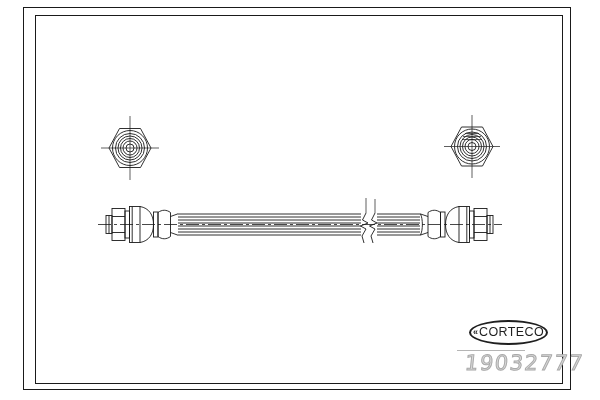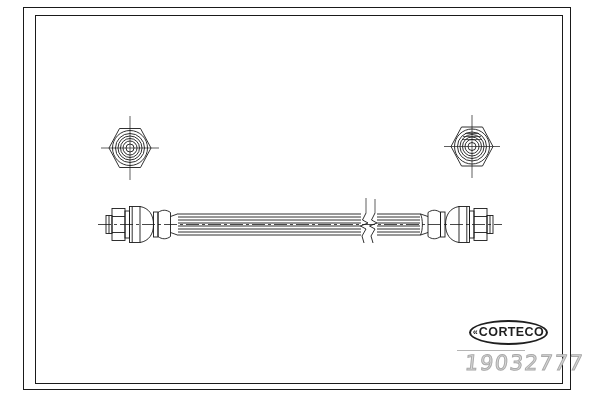--- a/index.html
+++ b/index.html
@@ -17,21 +17,21 @@
                     stroke-linecap:butt; stroke-linejoin:miter; }
   svg.drawing .thin { stroke-width:0.7; }
   svg.drawing .dashdot { stroke-dasharray:13 3 3 3; stroke-width:0.8; }
 
   .logo { position:absolute; left:469px; top:320px; width:79px; height:25px;
           border:2px solid var(--color-logo,#1f1f1f); border-radius:50%;
           display:flex; align-items:center; justify-content:center; box-sizing:border-box;
           background:transparent; }
   .logo-mark { font-size:9px; font-weight:bold; color:var(--color-logo,#1f1f1f);
                margin-right:1px; line-height:1; }
-  .logo-text { font-size:12.5px; font-weight:bold; letter-spacing:0.4px;
+  .logo-text { font-size:12.5px; font-weight:normal; letter-spacing:0.4px;
                color:var(--color-logo,#1f1f1f); line-height:1; }
 
   .pn-block { position:absolute; left:455px; top:350px; width:105px; }
   .pn-divider { width:68px; height:0; border-top:1px solid var(--color-divider,#b5b5b5);
                 margin-left:2px; }
   .part-number { margin-left:10px; margin-top:2px; font-size:21px; letter-spacing:1.5px;
                  font-family:"DejaVu Sans", sans-serif;
                  color:#d9d9d9; -webkit-text-stroke:1px var(--color-part_number,#a9a9a9);
                  transform:skewX(-6deg); line-height:1; }
 </style>

